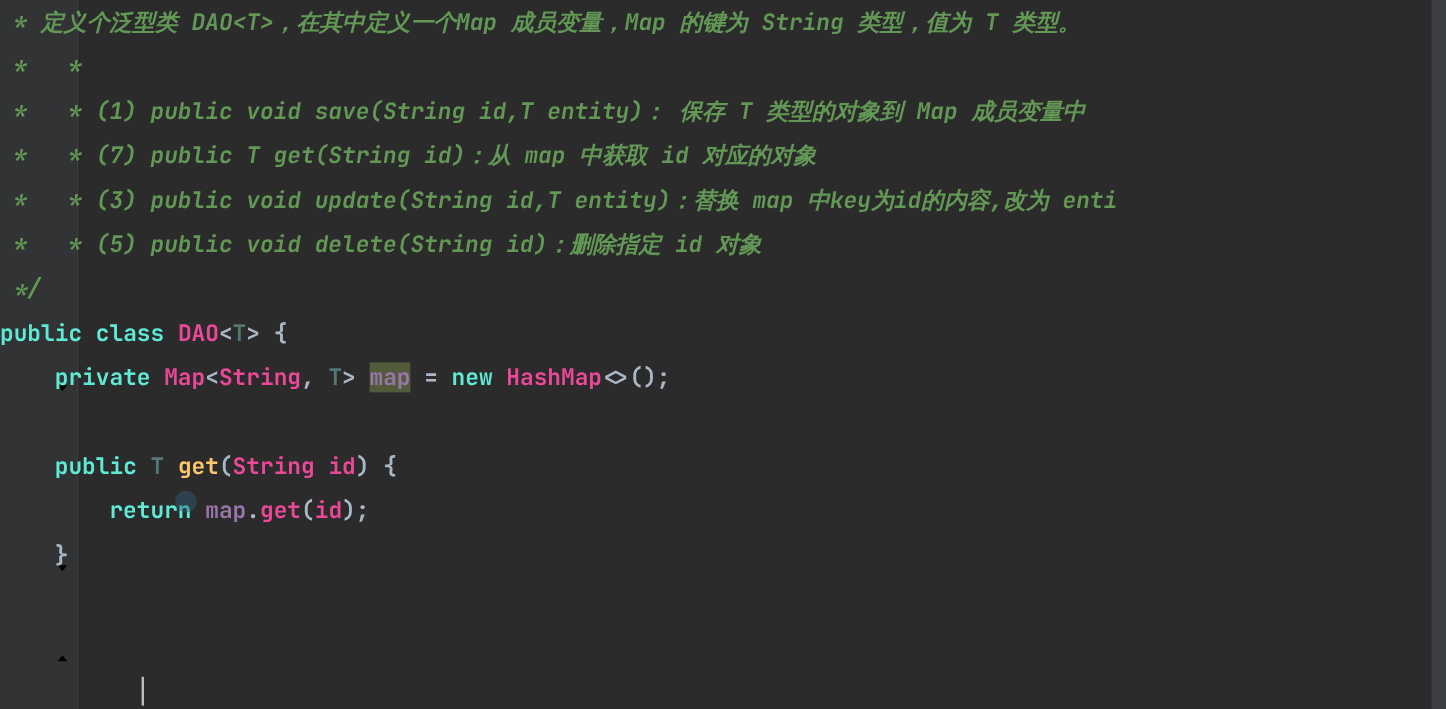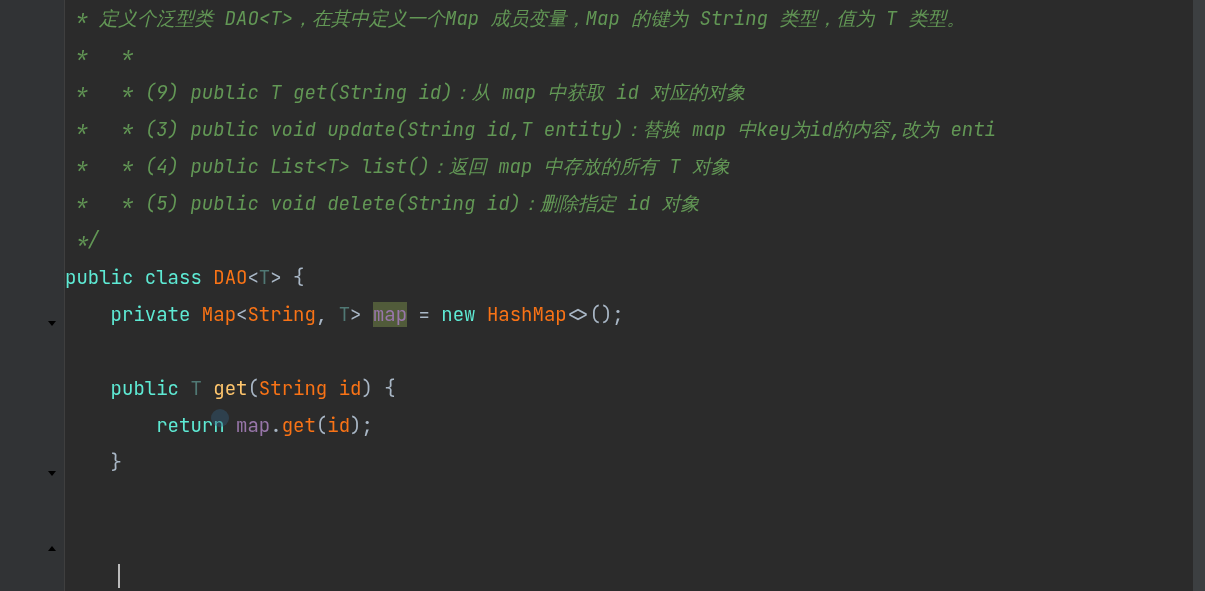--- a/index.html
+++ b/index.html
@@ -13,21 +13,21 @@
       width: 1205px;
       height: 591px;
       position: relative;
     }
     .editor {
       position: absolute;
       top: 0;
       left: 0;
       width: 100%;
       height: 100%;
-      padding-left: 65px;
+      font-weight: bold;
     }
     .gutter {
       position: absolute;
       left: 0;
       top: 0;
       width: 65px;
       height: 100%;
       background: #313335;
       border-right: 1px solid #3f3f3f;
     }
@@ -43,21 +43,21 @@
     .line { 
       white-space: pre; 
       font-style: italic;
       color: #629755;
     }
     .code-line {
       white-space: pre;
       font-style: normal;
     }
     .kw { color: #5eead4; font-style: normal; }
-    .ident { color: #f97316; font-style: normal; }
+    .ident { color: #ec4899; font-style: normal; }
     .method { color: #ffc66d; font-style: normal; }
     .field { color: #9876aa; font-style: normal; }
     .highlight { background: #515b3a; }
     .punct { color: #a9b7c6; font-style: normal; }
     .typeparam { color: #507874; font-style: normal; }
     .caret-circle {
       display: inline-block;
       position: relative;
     }
     .caret-circle::after {
@@ -107,23 +107,23 @@
         <path d="M1 6 L9 6 L5 1 Z"></path>
       </svg>
   </div>
 </div>
 
 <div class="scrollbar"></div>
 
 <div class="editor">
   <div class="line"><span> * </span><span>定义个泛型类 DAO&lt;T&gt;，在其中定义一个Map 成员变量，Map 的键为 String 类型，值为 T 类型。</span></div>
   <div class="line"> *   *</div>
-  <div class="line"> *   * (9) public T get(String id)：从 map 中获取 id 对应的对象</div>
+  <div class="line"> *   * (1) public void save(String id,T entity)： 保存 T 类型的对象到 Map 成员变量中</div>
+  <div class="line"> *   * (7) public T get(String id)：从 map 中获取 id 对应的对象</div>
   <div class="line"> *   * (3) public void update(String id,T entity)：替换 map 中key为id的内容,改为 enti</div>
-  <div class="line"> *   * (4) public List&lt;T&gt; list()：返回 map 中存放的所有 T 对象</div>
   <div class="line"> *   * (5) public void delete(String id)：删除指定 id 对象</div>
   <div class="line"> */</div>
 
   <div class="code-line"><span class="kw">public</span> <span class="kw">class</span> <span class="ident">DAO</span><span class="punct">&lt;</span><span class="typeparam">T</span><span class="punct">&gt;</span> <span class="punct">{</span></div>
 
   <div class="code-line">    <span class="kw">private</span> <span class="ident">Map</span><span class="punct">&lt;</span><span class="ident">String</span><span class="punct">, </span><span class="typeparam">T</span><span class="punct">&gt;</span> <span class="field highlight">map</span><span class="punct"> = </span><span class="kw">new</span> <span class="ident">HashMap</span><span class="punct">&lt;&gt;()</span><span class="punct">;</span></div>
 
   <div class="code-line"> </div>
 
   <div class="code-line">    <span class="kw">public</span> <span class="typeparam">T</span> <span class="method">get</span><span class="punct">(</span><span class="ident">String</span> <span class="ident">id</span><span class="punct">)</span> <span class="punct">{</span></div>

